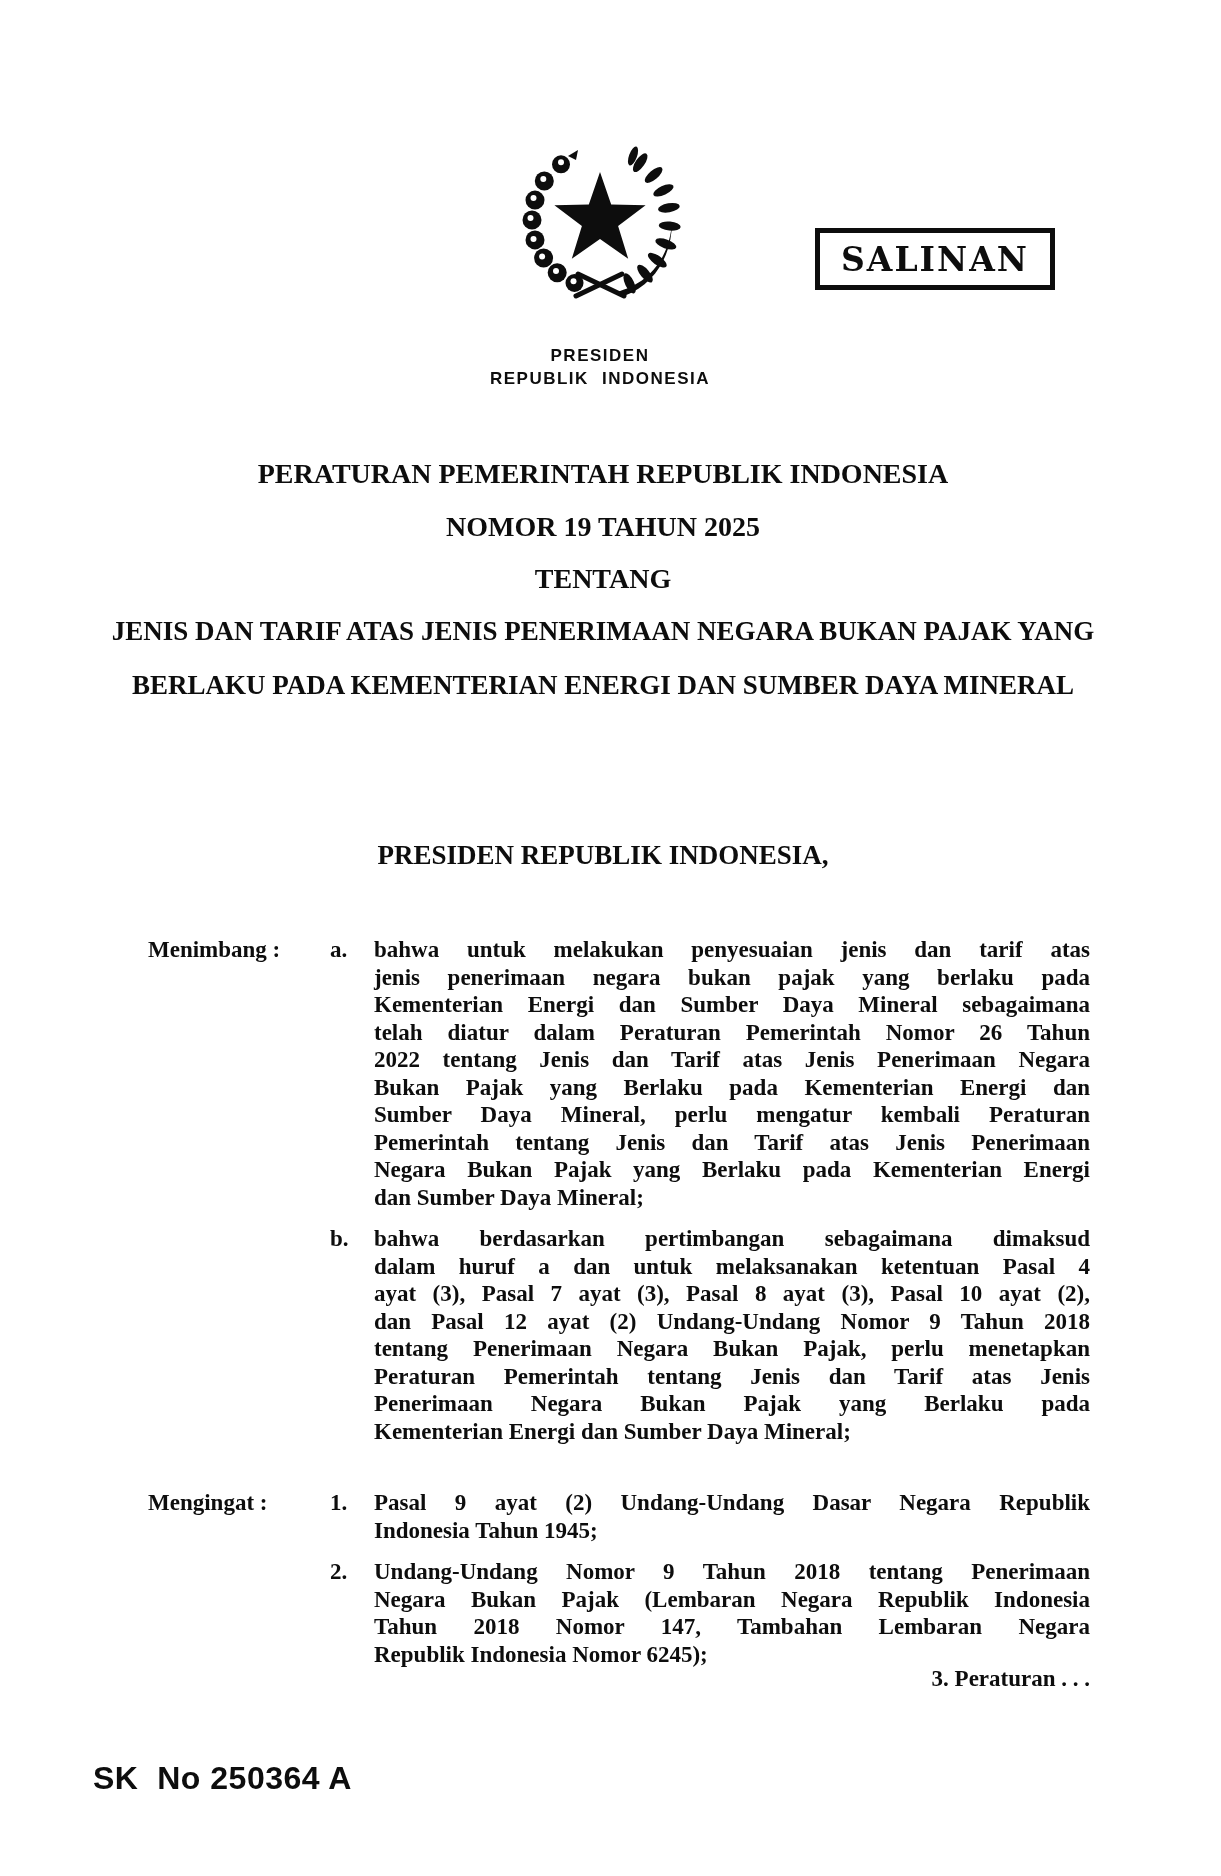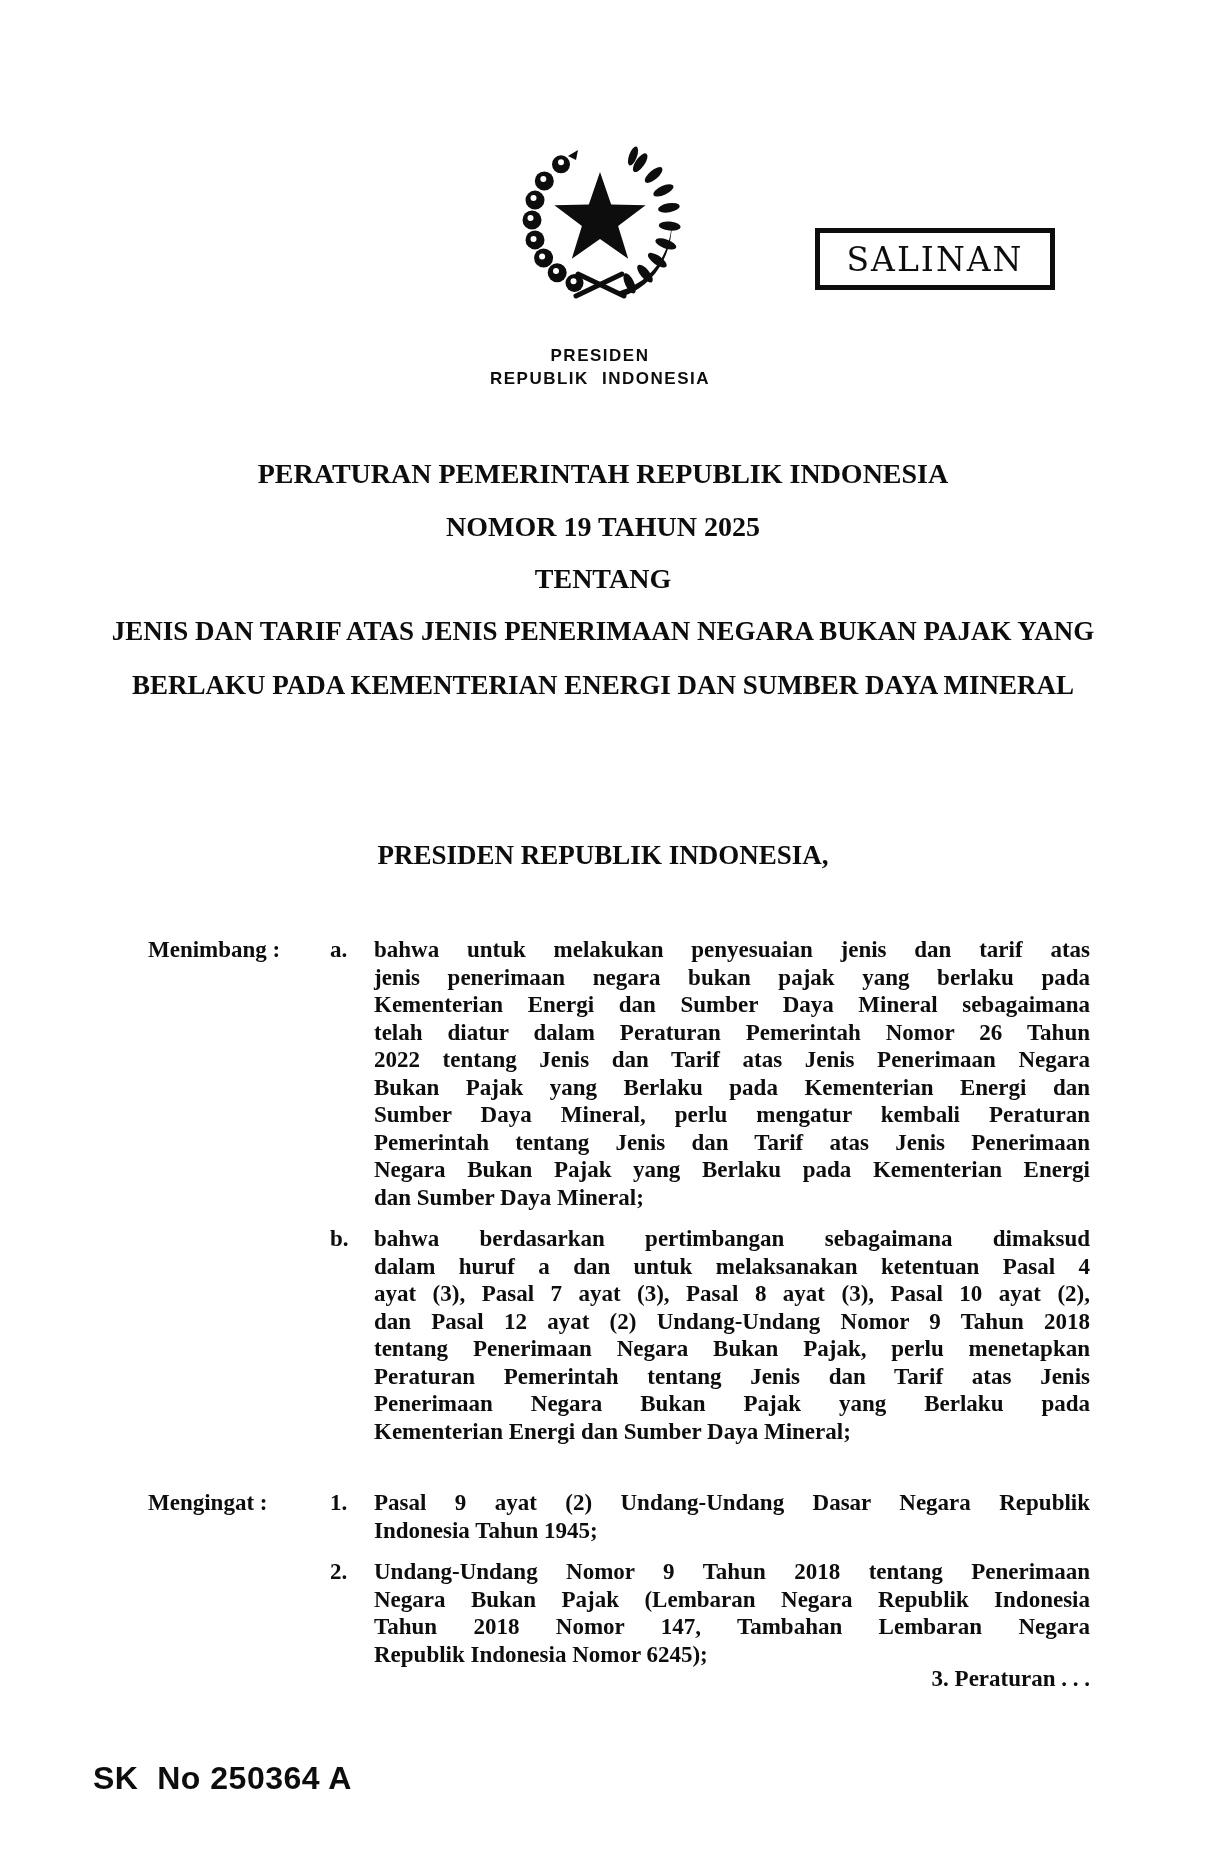--- a/index.html
+++ b/index.html
@@ -6,21 +6,21 @@
   .page {
     position:relative; width:1221px; height:1876px; margin:0 auto;
     background:#ffffff; overflow:hidden;
     font-family:"Liberation Serif", serif; font-weight:bold; color:#0d0d0d;
   }
   
   .salinan {
     position:absolute; left:815px; top:228px; width:240px; height:62px;
     box-sizing:border-box; border:5px solid #0d0d0d;
     display:flex; align-items:center; justify-content:center;
-    font-family:"DejaVu Serif", serif; font-weight:normal;
+    font-family:"DejaVu Serif", serif; font-weight:bold;
     font-size:33px; letter-spacing:2px;
   }
   
   .emblem { position:absolute; left:512px; top:135px; width:176px; height:176px; }
   .letterhead {
     position:absolute; left:440px; top:344px; width:320px;
     text-align:center; font-family:"Liberation Sans", sans-serif;
     font-weight:bold; font-size:17px; line-height:23px;
     letter-spacing:1.5px; word-spacing:7px;
   }

